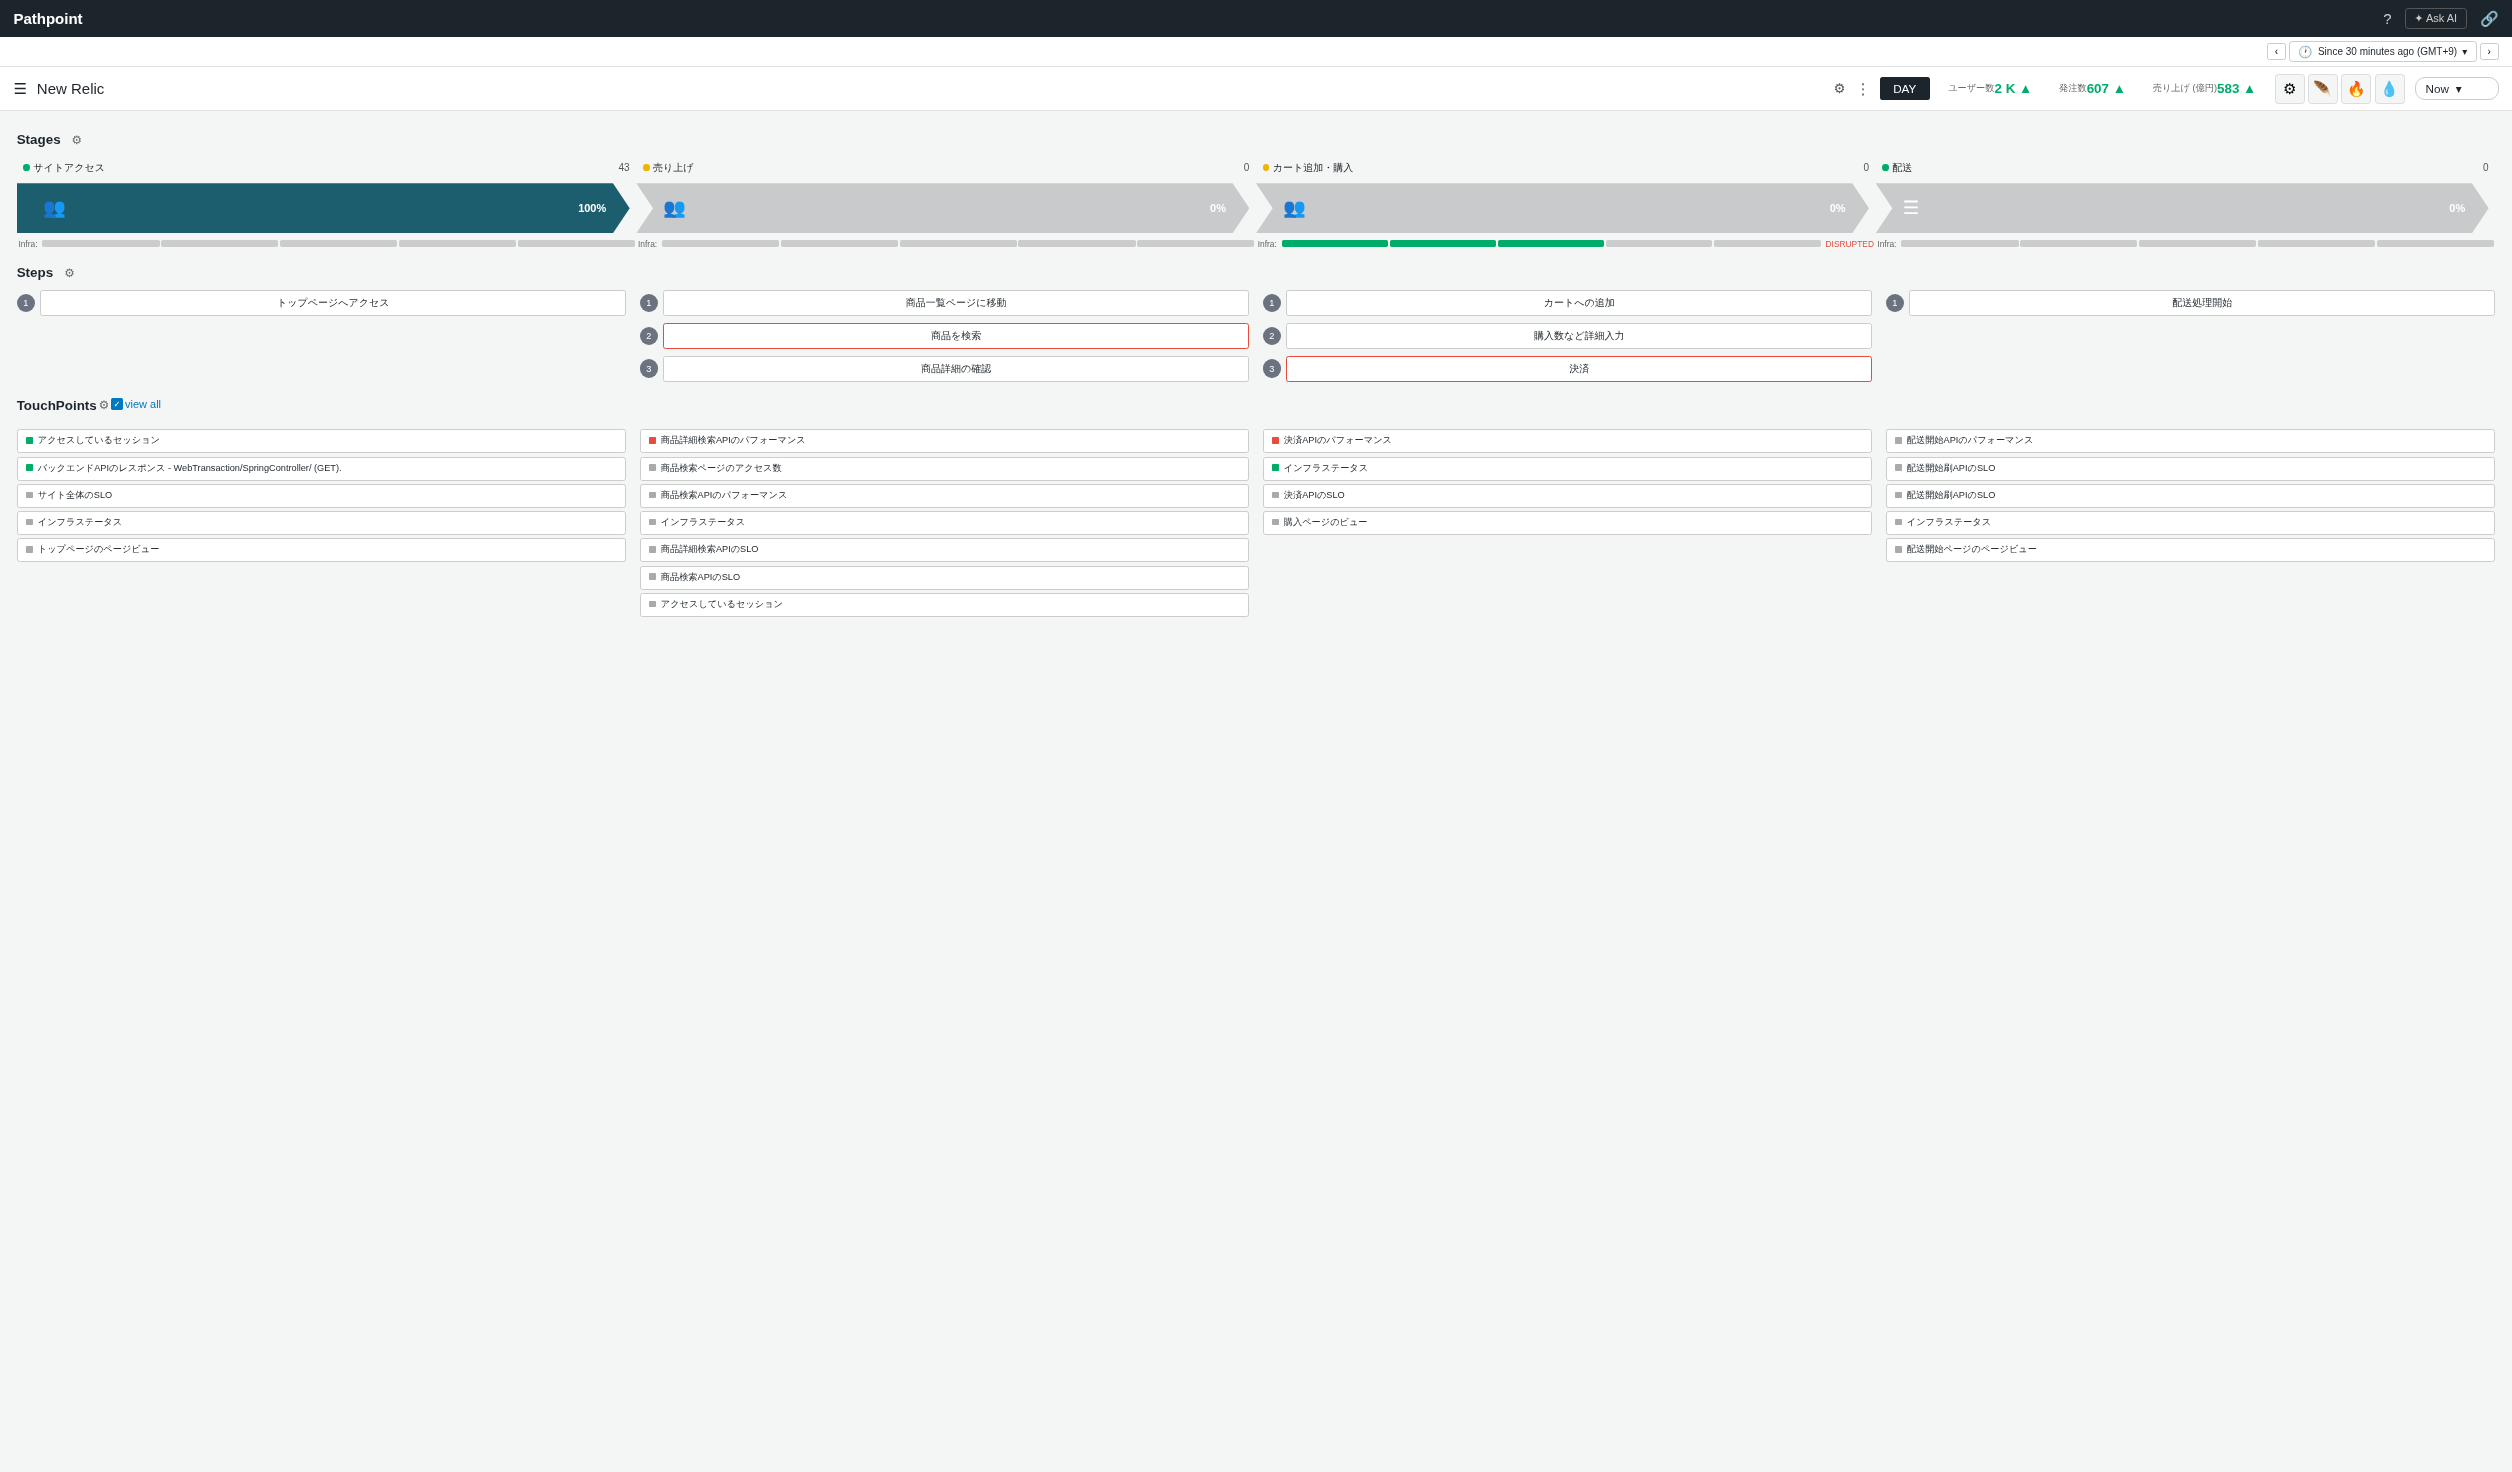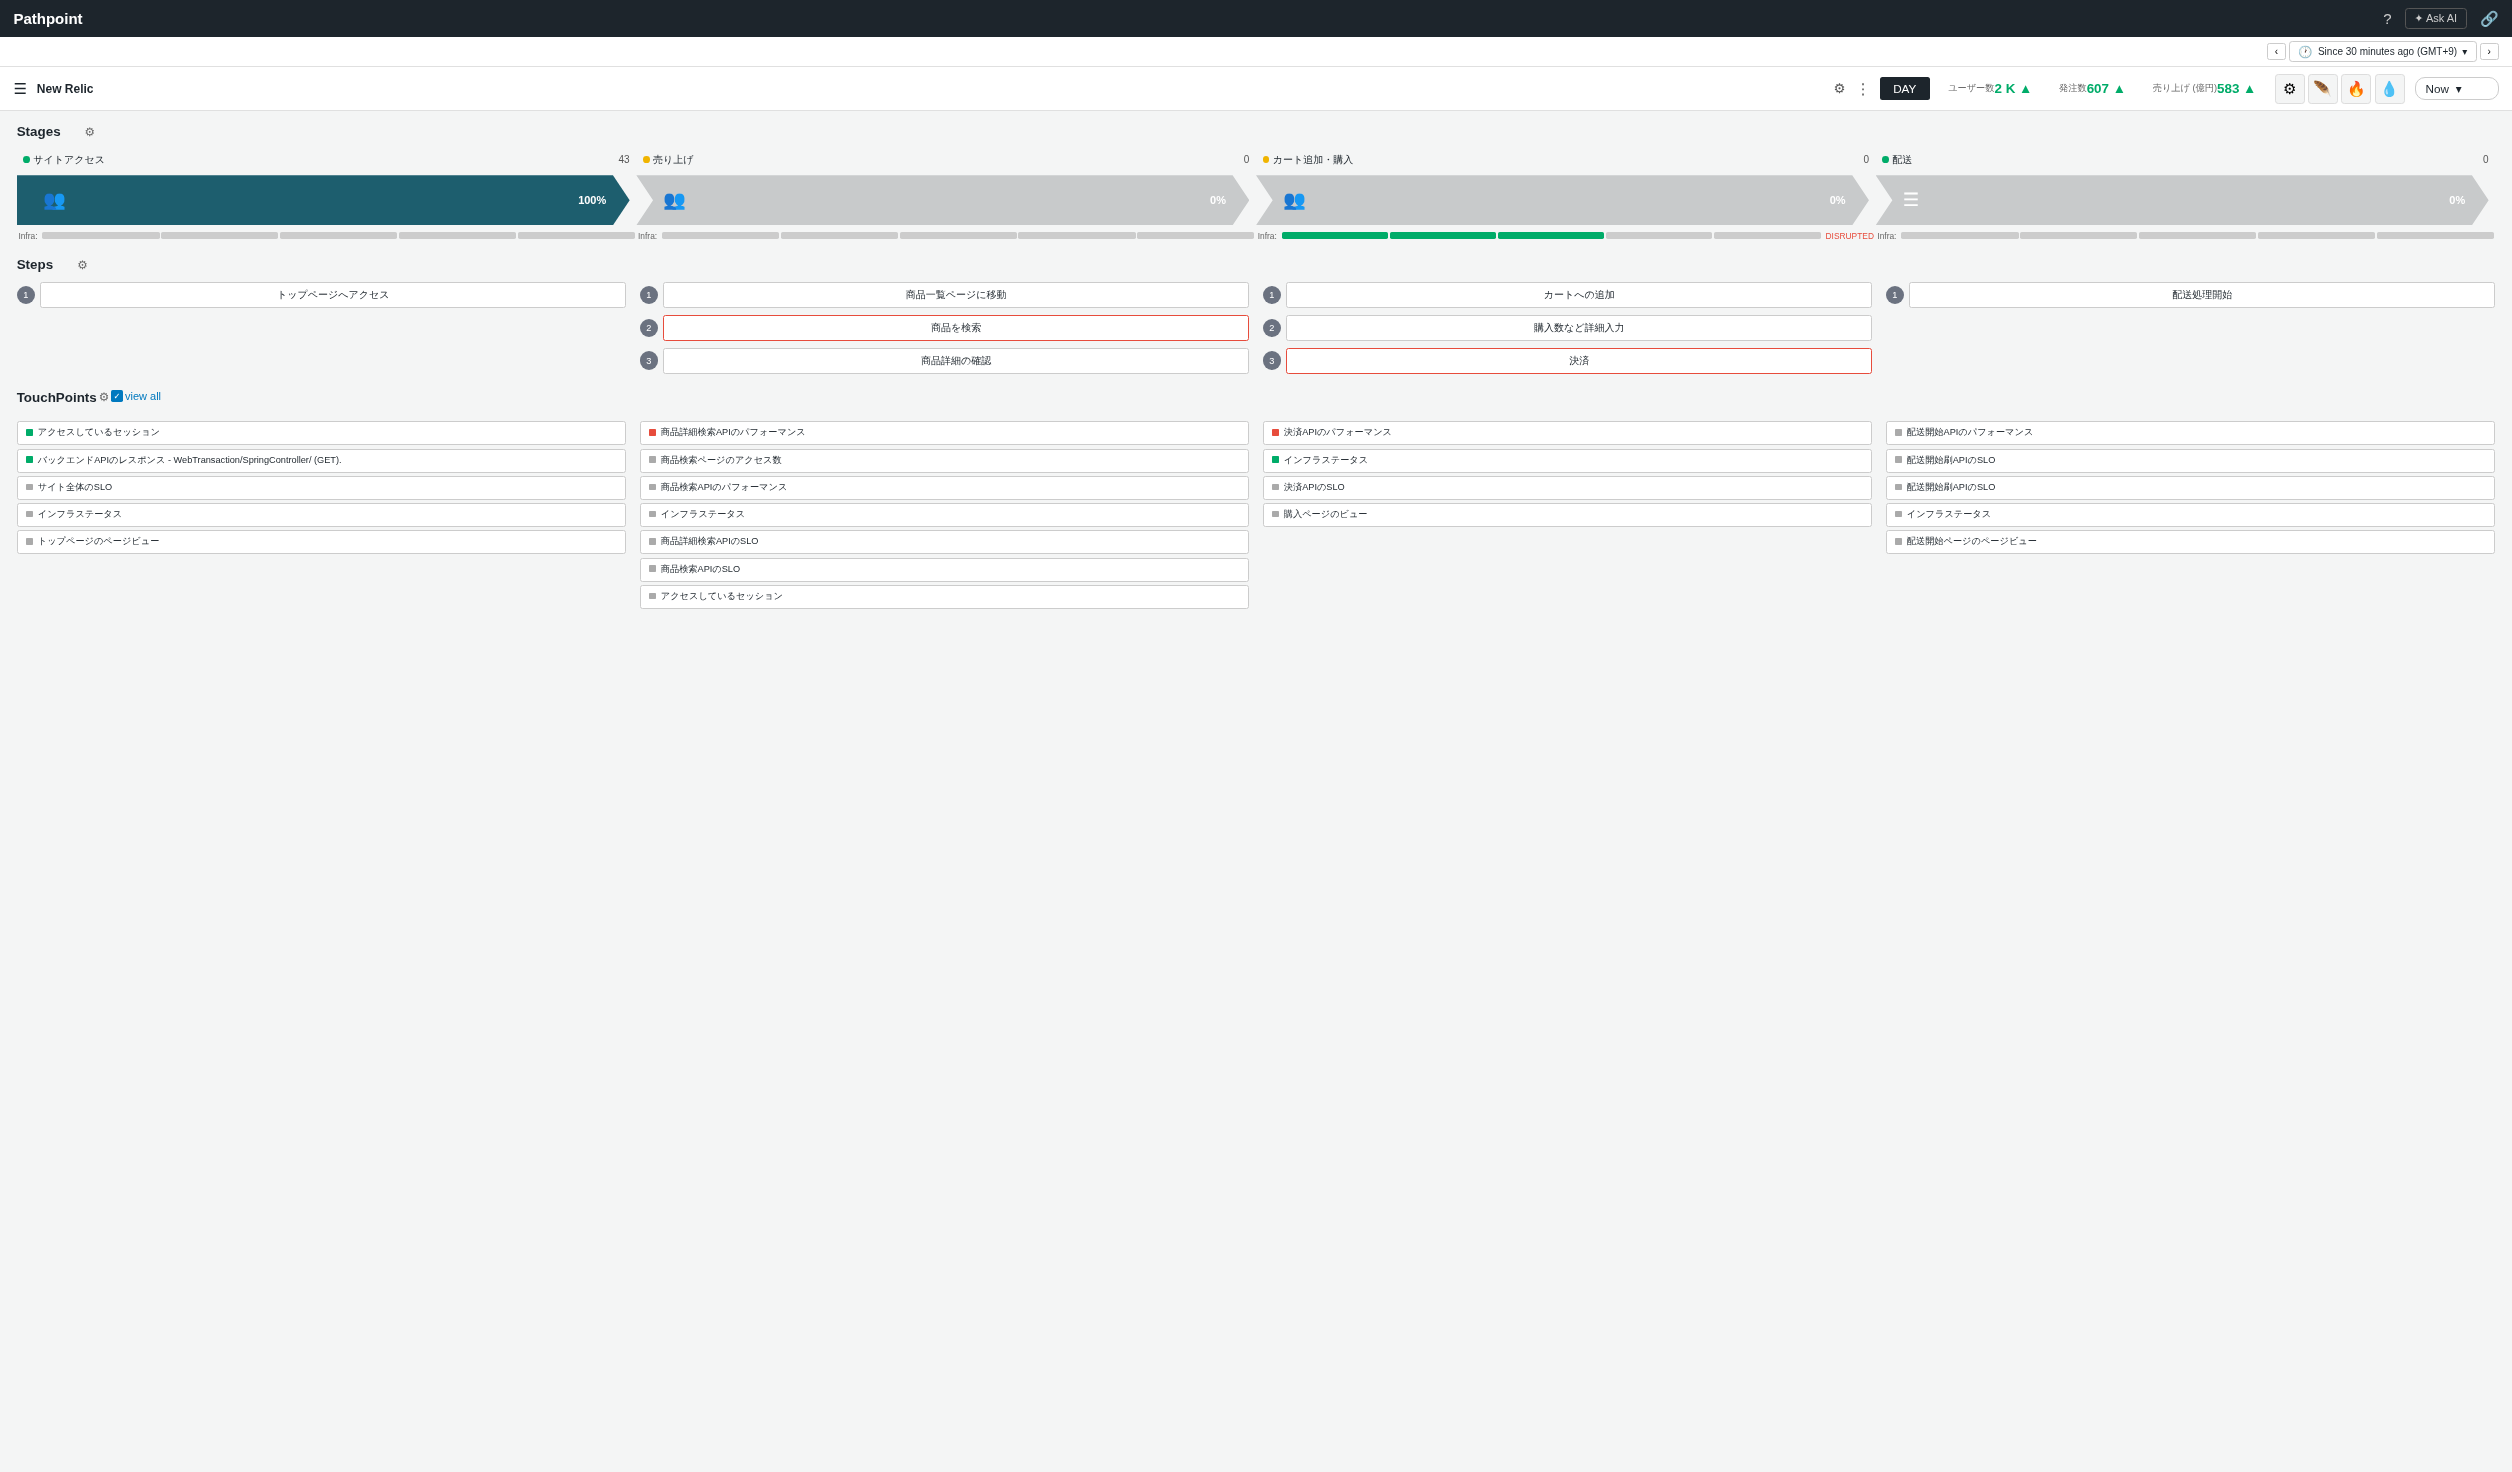--- a/index.html
+++ b/index.html
@@ -65,21 +65,21 @@
     .nav-bar {
       background: #fff;
       border-bottom: 0.8px solid #e0e0e0;
       display: flex;
       align-items: center;
       padding: 0 13.4px;
       height: 44px;
       gap: 10px;
     }
     .nav-hamburger { font-size: 15px; cursor: pointer; }
-    .nav-brand { font-size: 12px; font-weight: 700; margin-right: auto; }
+    .nav-brand { font-size: 15px; font-weight: 400; margin-right: auto; }
     .nav-gear { font-size: 13.4px; cursor: pointer; color: #555; }
     .nav-dots { font-size: 15px; cursor: pointer; color: #555; letter-spacing: -0.8px; }
     .day-btn {
       background: #1d252c;
       color: #fff;
       border: none;
       padding: 5px 13.4px;
       border-radius: 2.5px;
       font-weight: 400;
       font-size: 11.7px;
@@ -117,22 +117,23 @@
 
     
     .main-content {
       padding: 13.4px 16.7px;
     }
 
     
     .section-header {
       display: flex;
       align-items: center;
-      gap: 24px;
+      gap: 11px;
       margin-bottom: 10px;
+      margin-top: 8px;
     }
     .section-title { font-size: 13.4px; font-weight: 600; }
     .section-gear { font-size: 11.7px; color: #666; cursor: pointer; }
 
     
     .stages-row {
       display: flex;
       gap: 0;
       margin-bottom: 6.7px;
     }

